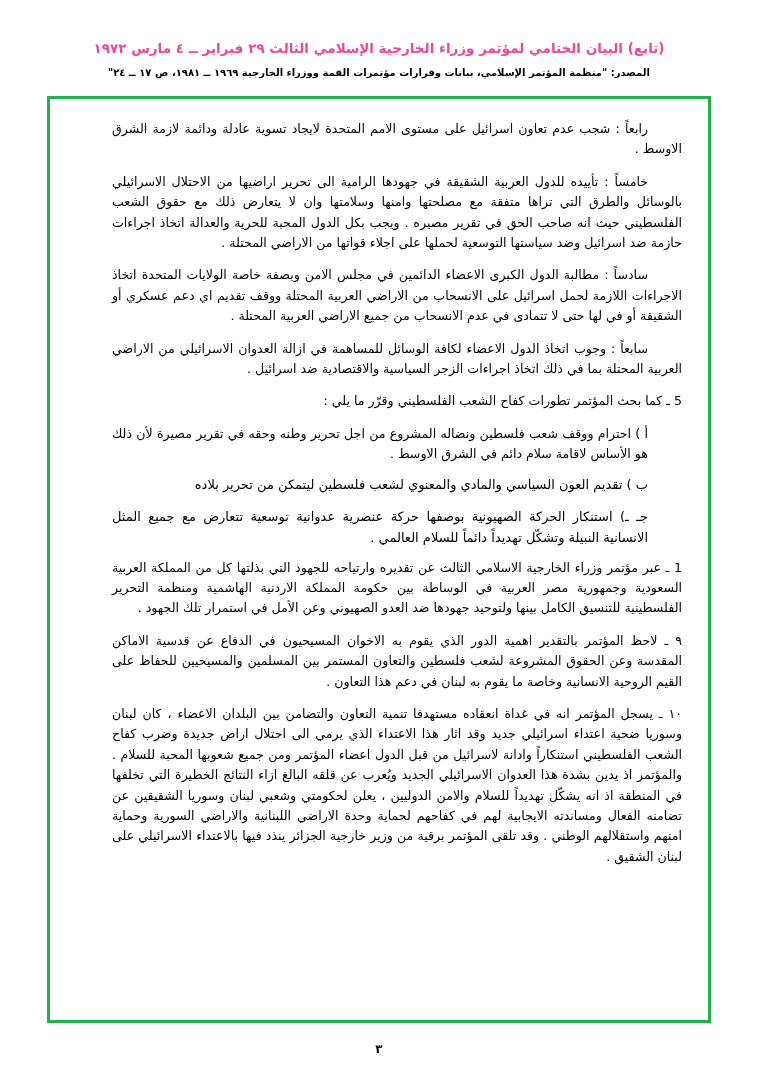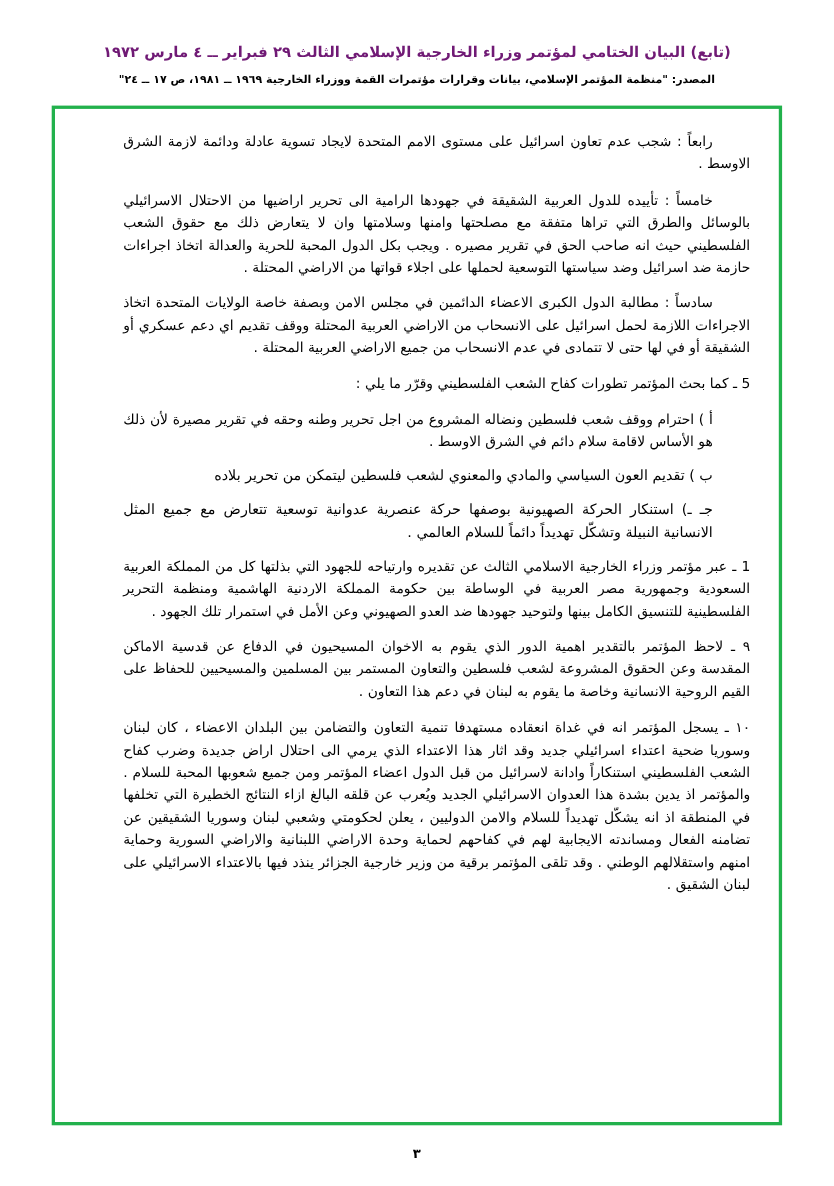--- a/index.html
+++ b/index.html
@@ -24,21 +24,21 @@
   }
 
   
   .header {
     text-align: center;
     padding-top: 38px;
   }
   .header-title {
     font-size: 13.5px;
     font-weight: bold;
-    color: #701a75;
+    color: #ec4899;
     line-height: 1.5;
     letter-spacing: 0px;
   }
   .header-source {
     font-size: 10px;
     font-weight: bold;
     color: #000000;
     margin-top: 7px;
     line-height: 1.5;
   }
@@ -110,20 +110,21 @@
     <div class="header-title">(تابع) البيان الختامي لمؤتمر وزراء الخارجية الإسلامي الثالث ٢٩ فبراير ــ ٤ مارس ١٩٧٢</div>
     <div class="header-source">المصدر: "منظمة المؤتمر الإسلامي، بيانات وقرارات مؤتمرات القمة ووزراء الخارجية ١٩٦٩ ــ ١٩٨١، ص ١٧ ــ ٢٤"</div>
   </div>
 
   <div class="content-frame">
     <div class="content-inner">
 
       <p class="para indent">رابعاً : شجب عدم تعاون اسرائيل على مستوى الامم المتحدة لايجاد تسوية عادلة ودائمة لازمة الشرق الاوسط .</p>
       <p class="para indent">خامساً : تأييده للدول العربية الشقيقة في جهودها الرامية الى تحرير اراضيها من الاحتلال الاسرائيلي بالوسائل والطرق التي تراها متفقة مع مصلحتها وامنها وسلامتها وان لا يتعارض ذلك مع حقوق الشعب الفلسطيني حيث انه صاحب الحق في تقرير مصيره . ويجب بكل الدول المحبة للحرية والعدالة اتخاذ اجراءات حازمة ضد اسرائيل وضد سياستها التوسعية لحملها على اجلاء قواتها من الاراضي المحتلة .</p>
       <p class="para indent">سادساً : مطالبة الدول الكبرى الاعضاء الدائمين في مجلس الامن وبصفة خاصة الولايات المتحدة اتخاذ الاجراءات اللازمة لحمل اسرائيل على الانسحاب من الاراضي العربية المحتلة ووقف تقديم اي دعم عسكري أو الشقيقة أو في لها حتى لا تتمادى في عدم الانسحاب من جميع الاراضي العربية المحتلة .</p>
+      <p class="para indent">سابعاً : وجوب اتخاذ الدول الاعضاء لكافة الوسائل للمساهمة في ازالة العدوان الاسرائيلي من الاراضي العربية المحتلة بما في ذلك اتخاذ اجراءات الزجر السياسية والاقتصادية ضد اسرائيل .</p>
       <p class="para">5 ـ كما بحث المؤتمر تطورات كفاح الشعب الفلسطيني وقرّر ما يلي :</p>
       <p class="sub">أ  ) احترام ووقف شعب فلسطين ونضاله المشروع من اجل تحرير وطنه وحقه في تقرير مصيرة لأن ذلك هو الأساس لاقامة سلام دائم في الشرق الاوسط .</p>
       <p class="sub2">ب ) تقديم العون السياسي والمادي والمعنوي لشعب فلسطين ليتمكن من تحرير بلاده</p>
       <p class="sub2">جـ ـ) استنكار الحركة الصهيونية بوصفها حركة عنصرية عدوانية توسعية تتعارض مع جميع المثل الانسانية النبيلة وتشكّل تهديداً دائماً للسلام العالمي .</p>
       <p class="para">1 ـ عبر مؤتمر وزراء الخارجية الاسلامي الثالث عن تقديره وارتياحه للجهود التي بذلتها كل من المملكة العربية السعودية وجمهورية مصر العربية في الوساطة بين حكومة المملكة الاردنية الهاشمية ومنظمة التحرير الفلسطينية للتنسيق الكامل بينها ولتوحيد جهودها ضد العدو الصهيوني وعن الأمل في استمرار تلك الجهود .</p>
       <p class="para">٩ ـ لاحظ المؤتمر بالتقدير اهمية الدور الذي يقوم به الاخوان المسيحيون في الدفاع عن قدسية الاماكن المقدسة وعن الحقوق المشروعة لشعب فلسطين والتعاون المستمر بين المسلمين والمسيحيين للحفاظ على القيم الروحية الانسانية وخاصة ما يقوم به لبنان في دعم هذا التعاون .</p>
       <p class="para">١٠ ـ يسجل المؤتمر انه في غداة انعقاده مستهدفا تنمية التعاون والتضامن بين البلدان الاعضاء ، كان لبنان وسوريا ضحية اعتداء اسرائيلي جديد وقد اثار هذا الاعتداء الذي يرمي الى احتلال اراض جديدة وضرب كفاح الشعب الفلسطيني استنكاراً وادانة لاسرائيل من قبل الدول اعضاء المؤتمر ومن جميع شعوبها المحبة للسلام .  والمؤتمر اذ يدين بشدة هذا العدوان الاسرائيلي الجديد ويُعرب عن قلقه البالغ ازاء النتائج الخطيرة التي تخلفها في المنطقة اذ انه يشكّل تهديداً للسلام والامن الدوليين ، يعلن لحكومتي وشعبي لبنان وسوريا الشقيقين عن تضامنه الفعال ومساندته الايجابية لهم في كفاحهم لحماية وحدة الاراضي اللبنانية والاراضي السورية وحماية امنهم واستقلالهم الوطني .  وقد تلقى المؤتمر برقية من وزير خارجية الجزائر ينذد فيها بالاعتداء الاسرائيلي على لبنان الشقيق .</p>
 
     </div>
   </div>

